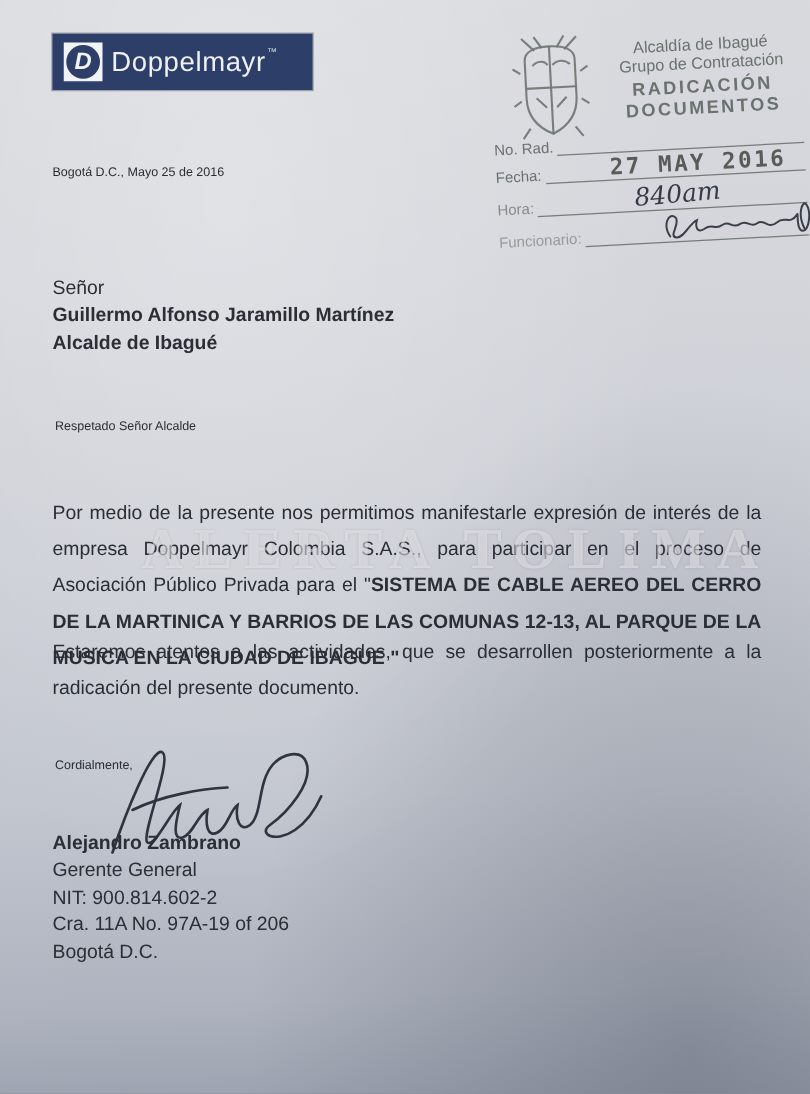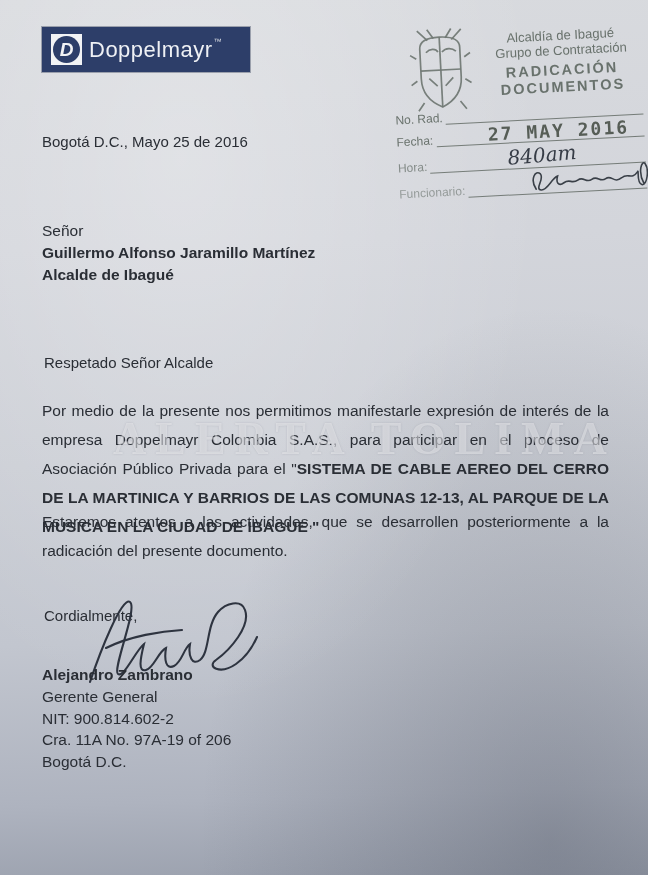--- a/index.html
+++ b/index.html
@@ -32,21 +32,21 @@
   .srow{position:absolute;left:2px;display:flex;align-items:flex-end;width:248px;}
   .slabel{font-size:12px;padding-right:3px;white-space:nowrap;}
   .sline{flex:1;border-bottom:1.8px solid rgba(100,108,102,.85);position:relative;height:18px;}
   .stamp-date{position:absolute;left:52px;bottom:-1px;
               font-family:"DejaVu Sans Mono", monospace;font-weight:bold;
               font-size:18px;letter-spacing:2px;color:#565d56;white-space:nowrap;}
   .hand{position:absolute;left:78px;bottom:0;font-family:"DejaVu Serif", serif;
         font-style:italic;font-size:20px;color:#363c46;transform:rotate(-2deg);white-space:nowrap;}
   .sig-small{position:absolute;left:60px;bottom:-4px;}
   
-  .t{font-size:15px;}
+  .t{font-size:10px;}
   .b{font-weight:bold;}
   .para{width:567px;line-height:29px;text-align:justify;font-size:15.5px;}
   .block{line-height:21.8px;font-size:15.5px;}
   .watermark{left:103px;top:412px;font-family:"Liberation Serif", serif;font-weight:bold;
              font-size:46px;letter-spacing:9px;color:rgba(255,255,255,.42);
              text-shadow:0 0 2px rgba(125,130,142,.35);white-space:nowrap;margin-left:10px;}
 </style>
 </head>
 <body>
 
@@ -109,21 +109,21 @@
   </div>
 
   <div class="abs t nw" style="left:42px;top:133px;">Bogotá D.C., Mayo 25 de 2016</div>
 
   <div class="abs block" style="left:42px;top:220px;">
     <div>Señor</div>
     <div class="b">Guillermo Alfonso Jaramillo Martínez</div>
     <div class="b">Alcalde de Ibagué</div>
   </div>
 
-  <div class="abs t nw" style="left:44px;top:336px;margin-top:18px;">Respetado Señor Alcalde</div>
+  <div class="abs t nw" style="left:44px;top:336px;">Respetado Señor Alcalde</div>
 
   <div class="abs para" style="left:42px;top:396px;"><span>Por medio de la presente nos permitimos manifestarle expresión de interés de la empresa Doppelmayr Colombia S.A.S., para participar en el proceso de Asociación Público Privada para el "</span><span class="b">SISTEMA DE CABLE AEREO DEL CERRO DE LA MARTINICA Y BARRIOS DE LAS COMUNAS 12-13, AL PARQUE DE LA MUSICA EN LA CIUDAD DE IBAGUE "</span></div>
 
   <div class="abs para" style="left:42px;top:507px;">Estaremos atentos a las actividades, que se desarrollen posteriormente a la radicación del presente documento.</div>
 
   <div class="abs t nw" style="left:44px;top:607px;">Cordialmente,</div>
 
   <svg class="abs" style="left:78px;top:586px;" width="200" height="100" viewBox="0 0 200 100">
     <g fill="none" stroke="#2e3440" stroke-width="2.1" stroke-linecap="round">
       <path d="M12,96 C22,66 44,10 52,16 C60,22 34,84 40,88 C46,92 58,64 66,58 C62,74 60,86 68,84 C76,82 80,66 88,62 C86,74 88,84 96,80 C104,76 106,62 112,58 C110,70 114,80 122,74 C132,66 128,40 140,26 C148,17 163,13 167,24 C173,40 152,64 138,74 C128,81 142,89 158,78 C168,71 175,60 179,51"></path>

